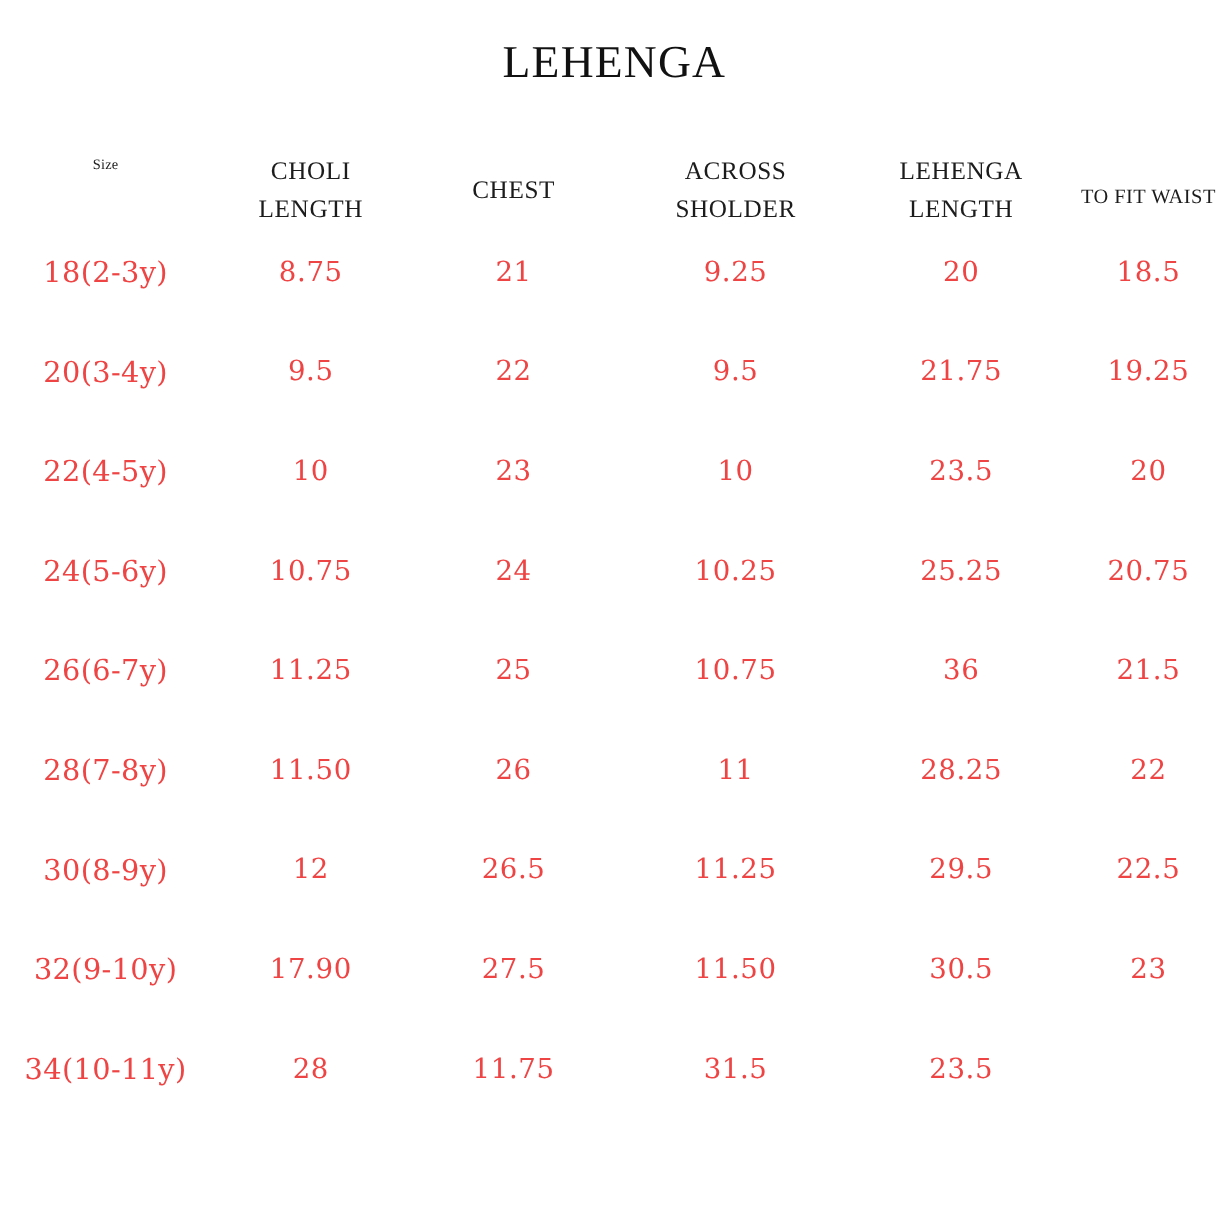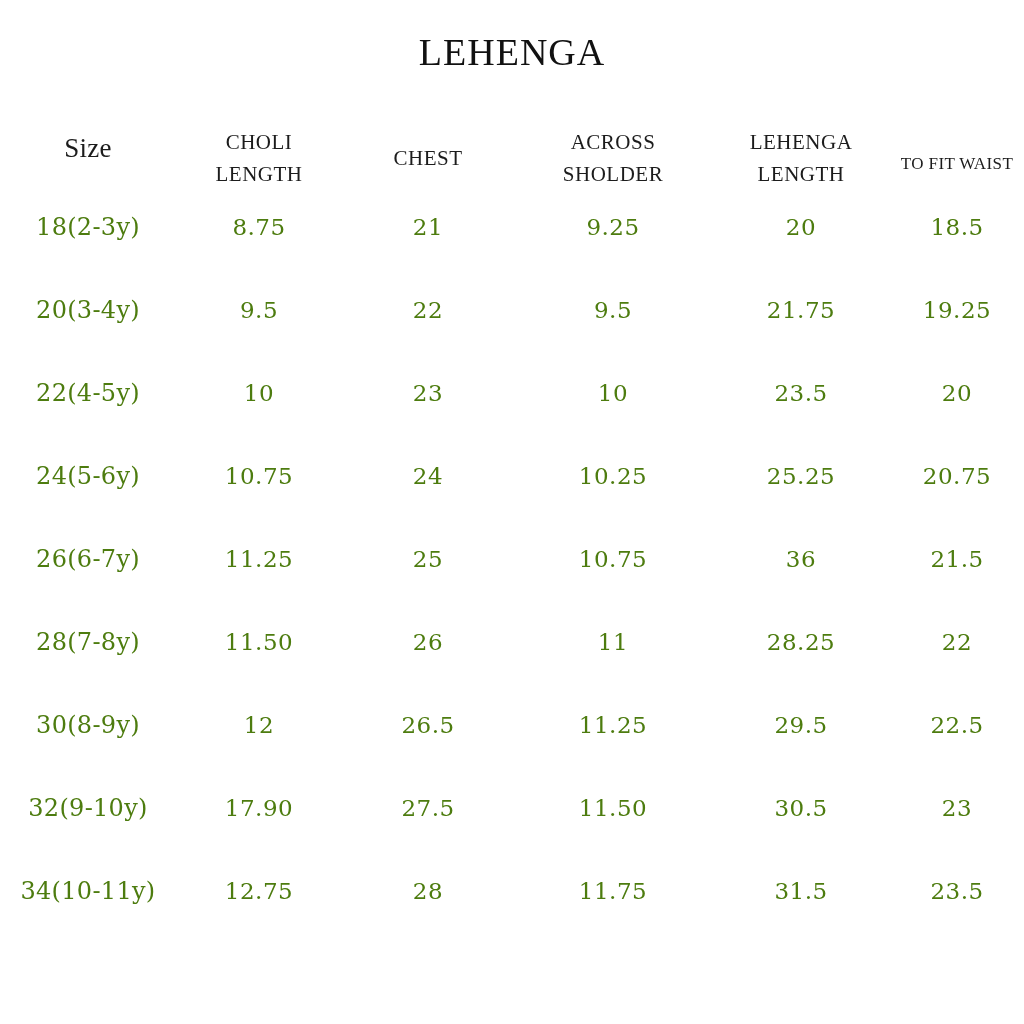--- a/index.html
+++ b/index.html
@@ -45,38 +45,38 @@
     font-family: "Liberation Serif", serif;
     font-size: 21px;
     line-height: 1.5;
     letter-spacing: 0.5px;
     color: #1c1c1c;
   }
   .header-cell .h-line { display: block; }
   .header-cell.size-header {
     align-self: start;
     padding-top: 2px;
-    font-size: 27px;
+    font-size: 12px;
     letter-spacing: 0.2px;
   }
   .header-cell.waist-header {
     font-size: 17px;
     letter-spacing: 0.4px;
     margin-top: 11px;
   }
   .body-rows { margin-top: -6px; }
   .data-row {
     height: 83px;
     align-items: center;
   }
   .data-cell {
     text-align: center;
     font-size: 23px;
     letter-spacing: 0.5px;
-    color: #4d7c0f;
+    color: #ef4444;
   }
   .data-cell.size-cell { font-size: 24px; letter-spacing: 0.3px; }
 </style>
 </head>
 <body>
 
 <div class="page">
 
   <h1 class="title">LEHENGA</h1>
 
@@ -176,21 +176,20 @@
       <span class="data-cell size-cell">32(9-10y)</span>
       <span class="data-cell">17.90</span>
       <span class="data-cell">27.5</span>
       <span class="data-cell">11.50</span>
       <span class="data-cell">30.5</span>
       <span class="data-cell">23</span>
     </div>
 
     <div class="grid-row data-row">
       <span class="data-cell size-cell">34(10-11y)</span>
-      <span class="data-cell">12.75</span>
       <span class="data-cell">28</span>
       <span class="data-cell">11.75</span>
       <span class="data-cell">31.5</span>
       <span class="data-cell">23.5</span>
     </div>
 
   </div>
 </div>
 
 </body></html>

